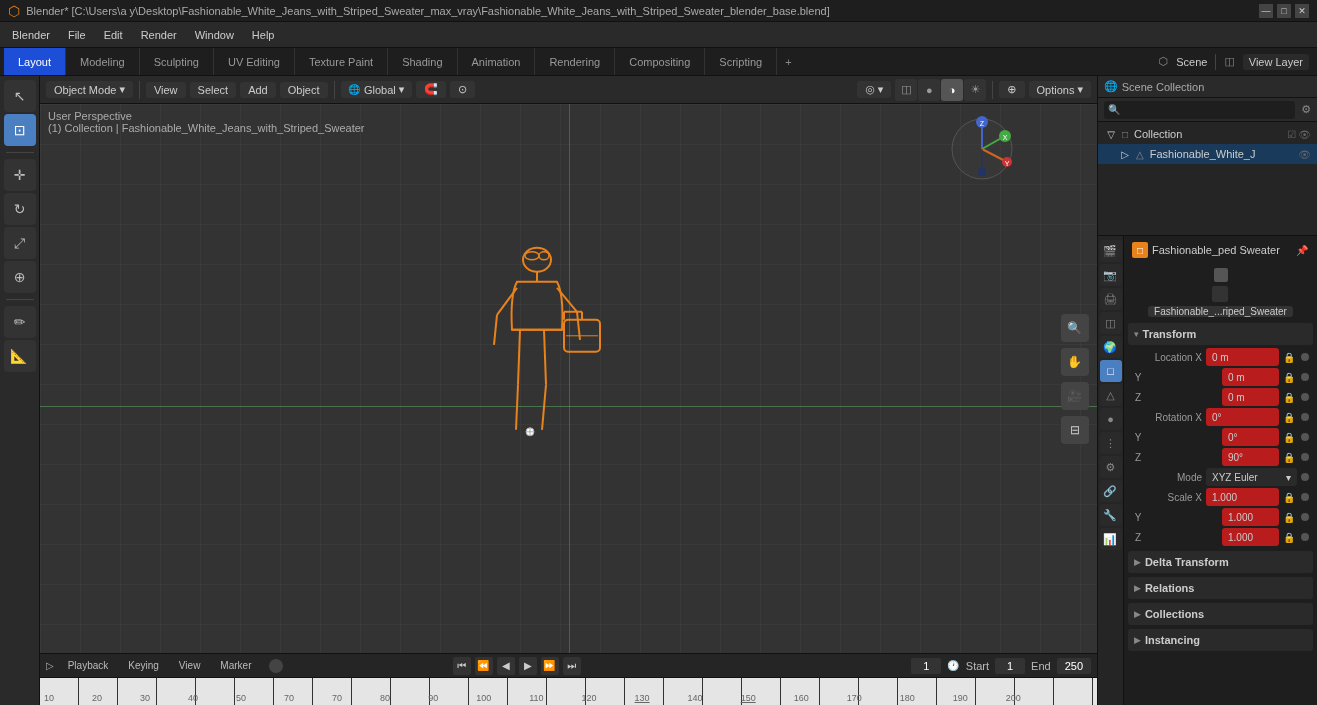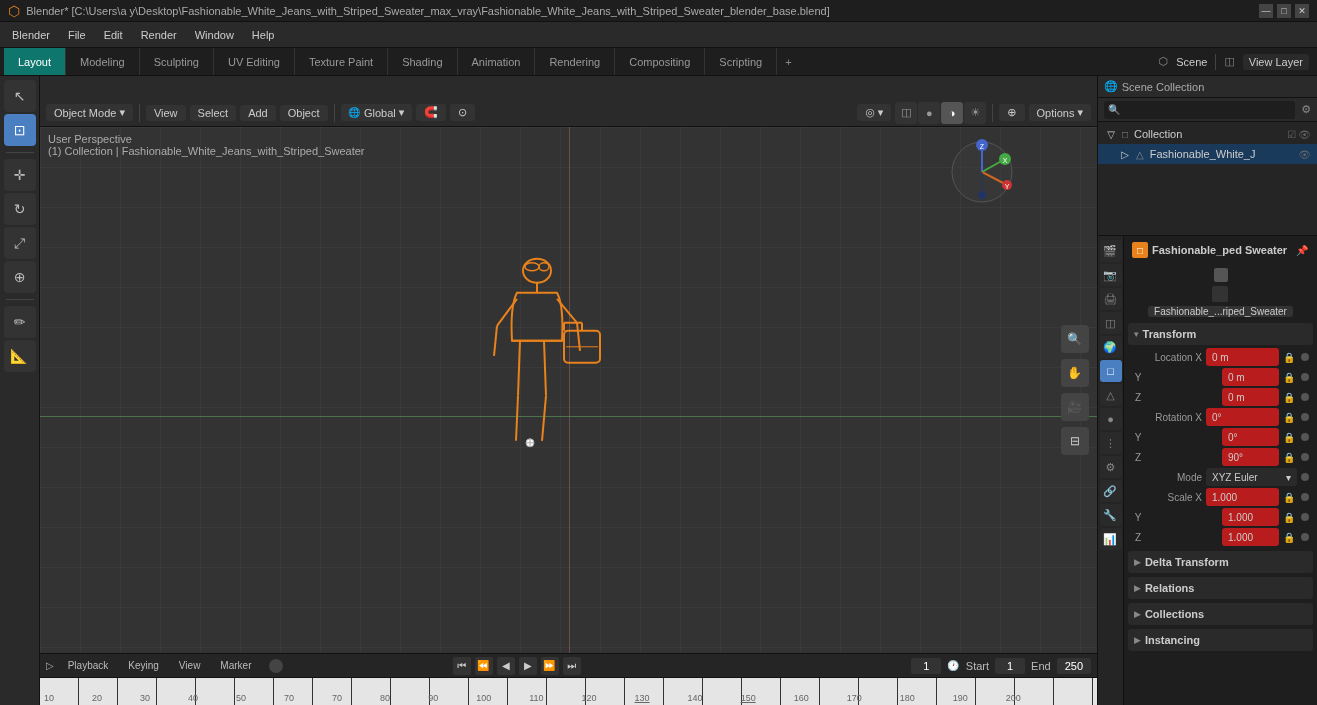--- a/index.html
+++ b/index.html
@@ -81,21 +81,21 @@
     .ws-tab {
       padding: 0 14px;
       font-size: 11px;
       color: #999;
       cursor: pointer;
       display: flex;
       align-items: center;
       border-right: 1px solid #333;
     }
     .ws-tab.active {
-      background: #0f766e;
+      background: #1d4ed8;
       color: #fff;
     }
     .ws-tab-add {
       padding: 0 8px;
       color: #888;
       cursor: pointer;
       display: flex;
       align-items: center;
     }
     .ws-tab-right {
@@ -159,21 +159,20 @@
       background: #2a2a2a;
     }
     #viewport-header {
       height: 28px;
       background: #2a2a2a;
       display: flex;
       align-items: center;
       gap: 4px;
       padding: 0 6px;
       border-bottom: 1px solid #111;
-      margin-top: 23px;
     }
     .vp-btn {
       padding: 2px 8px;
       background: #333;
       border-radius: 3px;
       font-size: 11px;
       color: #ccc;
       cursor: pointer;
       display: flex;
       align-items: center;
@@ -444,21 +443,20 @@
       display: flex; align-items: center; justify-content: center;
       font-size: 10px; color: #fff;
     }
     .prop-obj-name {
       font-size: 11px;
       color: #ccc;
       flex: 1;
       overflow: hidden;
       text-overflow: ellipsis;
       white-space: nowrap;
-      font-weight: bold;
     }
 
     
     .prop-data-row {
       display: flex;
       align-items: center;
       gap: 4px;
       margin-bottom: 4px;
       padding: 2px 4px;
       flex-direction: column;

